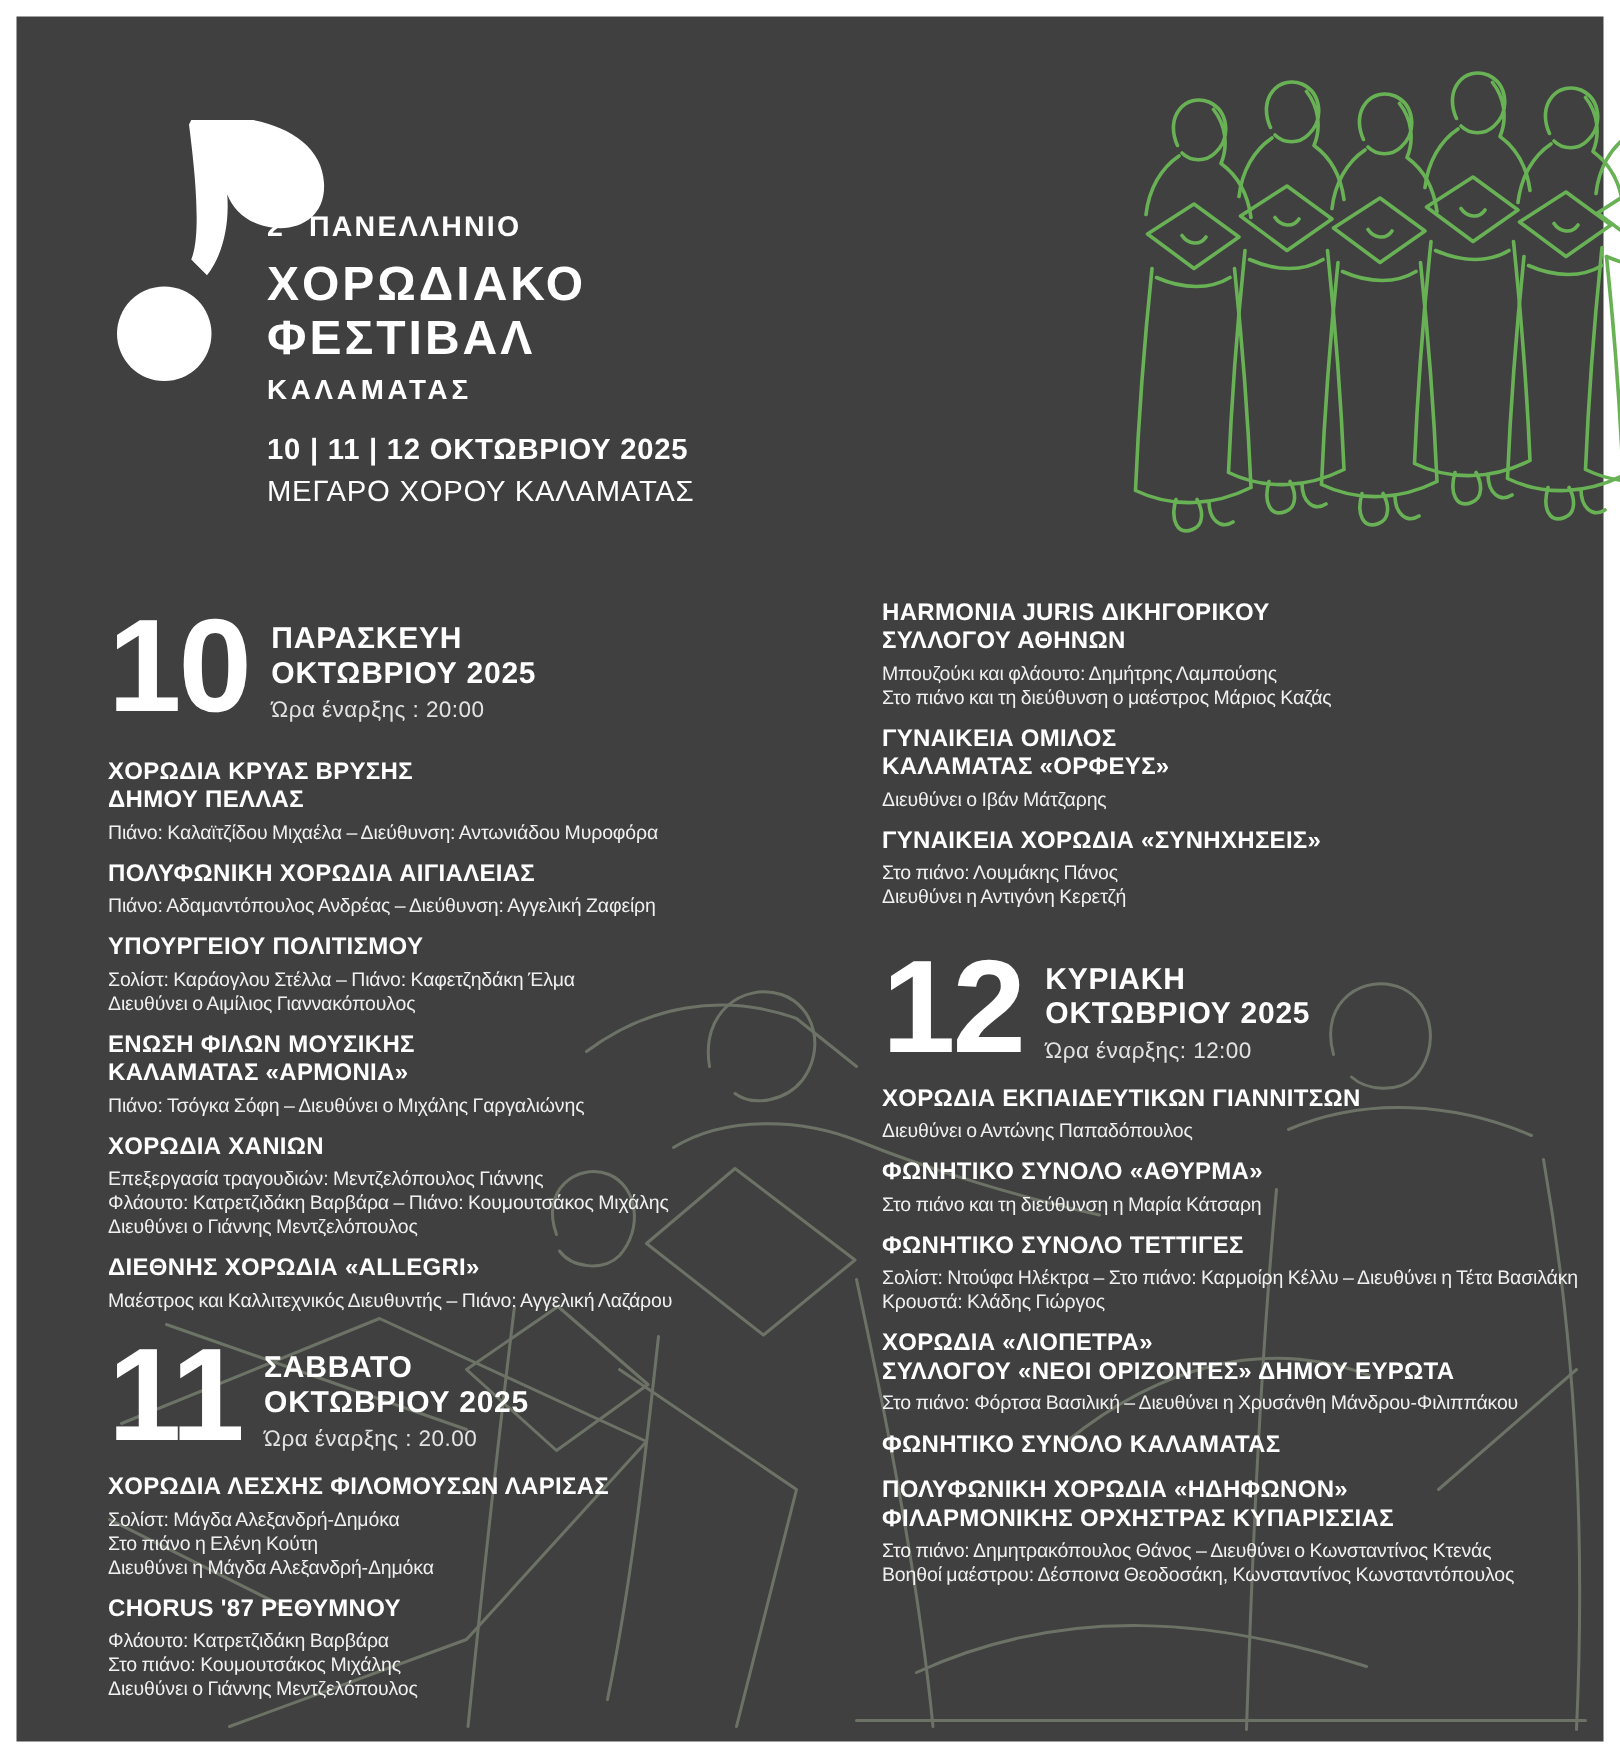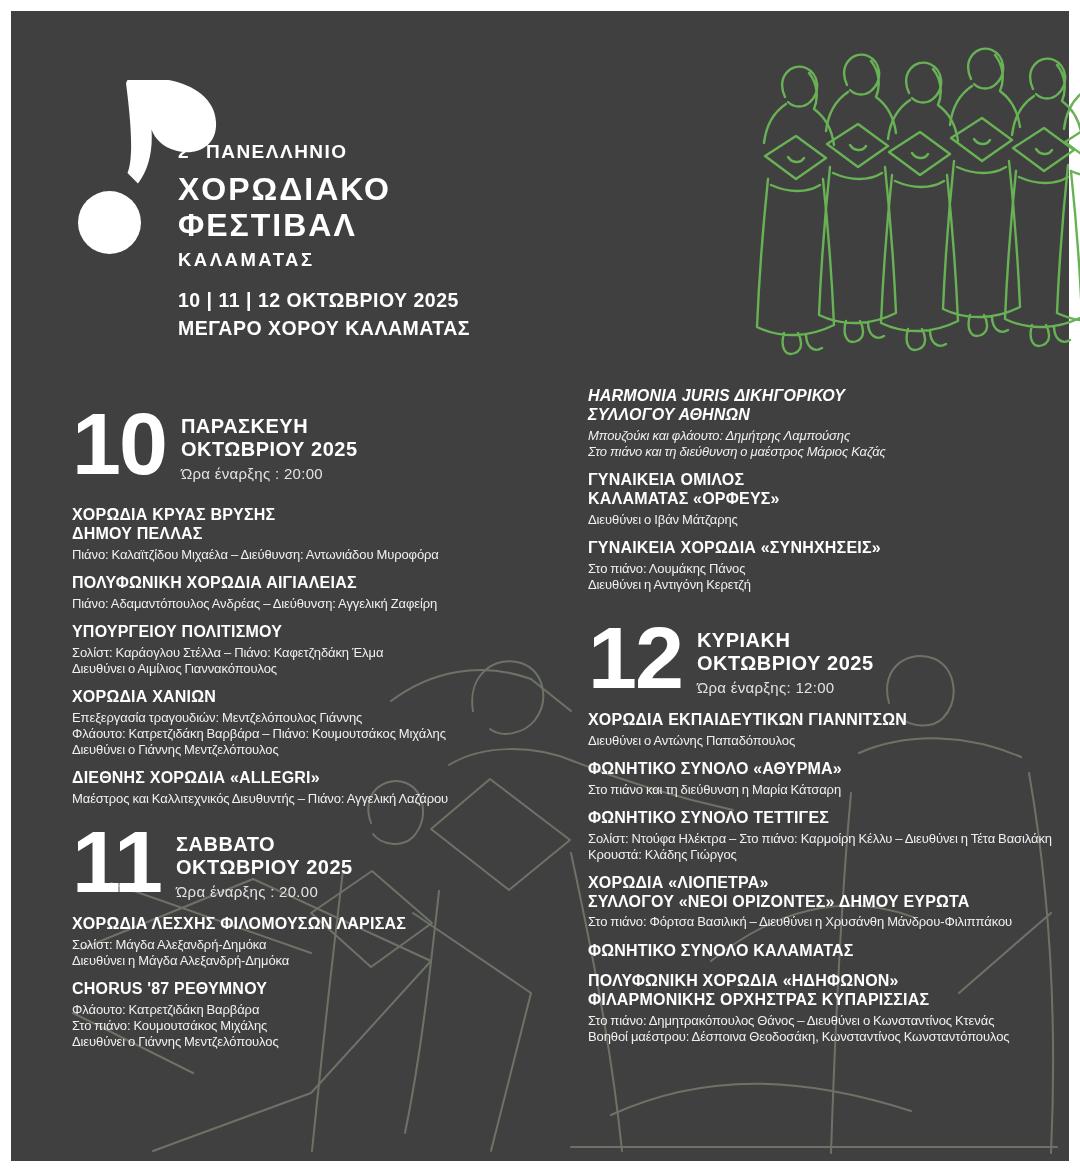--- a/index.html
+++ b/index.html
@@ -16,36 +16,36 @@
   .bg-art { position:absolute; left:0; top:0; width:1058px; height:1150px; z-index:1; }
   .choir-art { position:absolute; left:755px; top:41px; width:325px; height:345px; z-index:3; }
 
   .logo { position:absolute; left:64px; top:69px; width:150px; height:180px; z-index:4; }
 
   .title-block { position:absolute; left:167px; top:130px; z-index:4; }
   .t-edition { font-size:19px; font-weight:bold; letter-spacing:1.5px; margin-bottom:9px; }
   .t-main   { font-size:32px; font-weight:bold; letter-spacing:2px; line-height:1.12; }
   .t-sub    { font-size:18.5px; font-weight:bold; letter-spacing:2.5px; margin-top:5px; }
   .t-dates  { margin-top:18px; font-size:19.5px; font-weight:bold; letter-spacing:0.5px; }
-  .t-venue  { margin-top:5px;  font-size:19.5px; font-weight:bold; letter-spacing:0.5px; }
+  .t-venue  { margin-top:5px;  font-size:19.5px; font-weight:normal; letter-spacing:0.5px; }
 
   .col { position:absolute; z-index:4; }
   .col-left  { left:61px;  top:399px; width:505px; }
   .col-right { left:577px; top:374px; width:481px; }
 
   .day { display:flex; align-items:flex-start; }
   .day-num  { font-size:88px; font-weight:bold; line-height:0.78; letter-spacing:-2px; }
   .day-info { margin-left:15px; padding-top:5px; }
   .day-wd, .day-month { font-size:20px; font-weight:bold; line-height:1.15; letter-spacing:0.5px; }
   .day-time { margin-top:4px; font-size:15px; font-weight:400; opacity:0.85; letter-spacing:0.3px; }
   .day.d-follow { margin-top:22px; }
   .day.d-right  { margin-top:32px; }
 
   .entry { margin-top:12px; }
-  .entry.first { margin-top:2px;font-style:italic; }
+  .entry.first { margin-top:15px; }
   .entry.after-day { margin-top:24px; }
   .entry.after-day-sm { margin-top:15px; }
   .etl { font-size:16px; font-weight:bold; line-height:1.18; letter-spacing:0.2px; }
   .edl { font-size:13px; font-weight:400; line-height:1.16; opacity:0.92;
          letter-spacing:-0.1px; word-spacing:-0.5px; margin-top:1px; }
   .etl + .edl { margin-top:3px; }
 </style>
 </head>
 <body>
 
@@ -111,20 +111,25 @@
         <div class="etl">ΠΟΛΥΦΩΝΙΚΗ ΧΟΡΩΔΙΑ ΑΙΓΙΑΛΕΙΑΣ</div>
         <div class="edl">Πιάνο: Αδαμαντόπουλος Ανδρέας – Διεύθυνση: Αγγελική Ζαφείρη</div>
       </div>
 
       <div class="entry">
         <div class="etl">ΥΠΟΥΡΓΕΙΟΥ ΠΟΛΙΤΙΣΜΟΥ</div>
         <div class="edl">Σολίστ: Καράογλου Στέλλα – Πιάνο: Καφετζηδάκη Έλμα</div>
         <div class="edl">Διευθύνει ο Αιμίλιος Γιαννακόπουλος</div>
       </div>
 
+      <div class="entry">
+        <div class="etl">ΕΝΩΣΗ ΦΙΛΩΝ ΜΟΥΣΙΚΗΣ</div>
+        <div class="etl">ΚΑΛΑΜΑΤΑΣ «ΑΡΜΟΝΙΑ»</div>
+        <div class="edl">Πιάνο: Τσόγκα Σόφη – Διευθύνει ο Μιχάλης Γαργαλιώνης</div>
+      </div>
 
       <div class="entry">
         <div class="etl">ΧΟΡΩΔΙΑ ΧΑΝΙΩΝ</div>
         <div class="edl">Επεξεργασία τραγουδιών: Μεντζελόπουλος Γιάννης</div>
         <div class="edl">Φλάουτο: Κατρετζιδάκη Βαρβάρα – Πιάνο: Κουμουτσάκος Μιχάλης</div>
         <div class="edl">Διευθύνει ο Γιάννης Μεντζελόπουλος</div>
       </div>
 
       <div class="entry">
         <div class="etl">ΔΙΕΘΝΗΣ ΧΟΡΩΔΙΑ «ALLEGRI»</div>
@@ -136,20 +141,21 @@
         <div class="day-info">
           <div class="day-wd">ΣΑΒΒΑΤΟ</div>
           <div class="day-month">ΟΚΤΩΒΡΙΟΥ 2025</div>
           <div class="day-time">Ώρα έναρξης : 20.00</div>
         </div>
       </div>
 
       <div class="entry after-day-sm">
         <div class="etl">ΧΟΡΩΔΙΑ ΛΕΣΧΗΣ ΦΙΛΟΜΟΥΣΩΝ ΛΑΡΙΣΑΣ</div>
         <div class="edl">Σολίστ: Μάγδα Αλεξανδρή-Δημόκα</div>
+        <div class="edl">Στο πιάνο η Ελένη Κούτη</div>
         <div class="edl">Διευθύνει η Μάγδα Αλεξανδρή-Δημόκα</div>
       </div>
 
       <div class="entry">
         <div class="etl">CHORUS '87 ΡΕΘΥΜΝΟΥ</div>
         <div class="edl">Φλάουτο: Κατρετζιδάκη Βαρβάρα</div>
         <div class="edl">Στο πιάνο: Κουμουτσάκος Μιχάλης</div>
         <div class="edl">Διευθύνει ο Γιάννης Μεντζελόπουλος</div>
       </div>
     </div>

